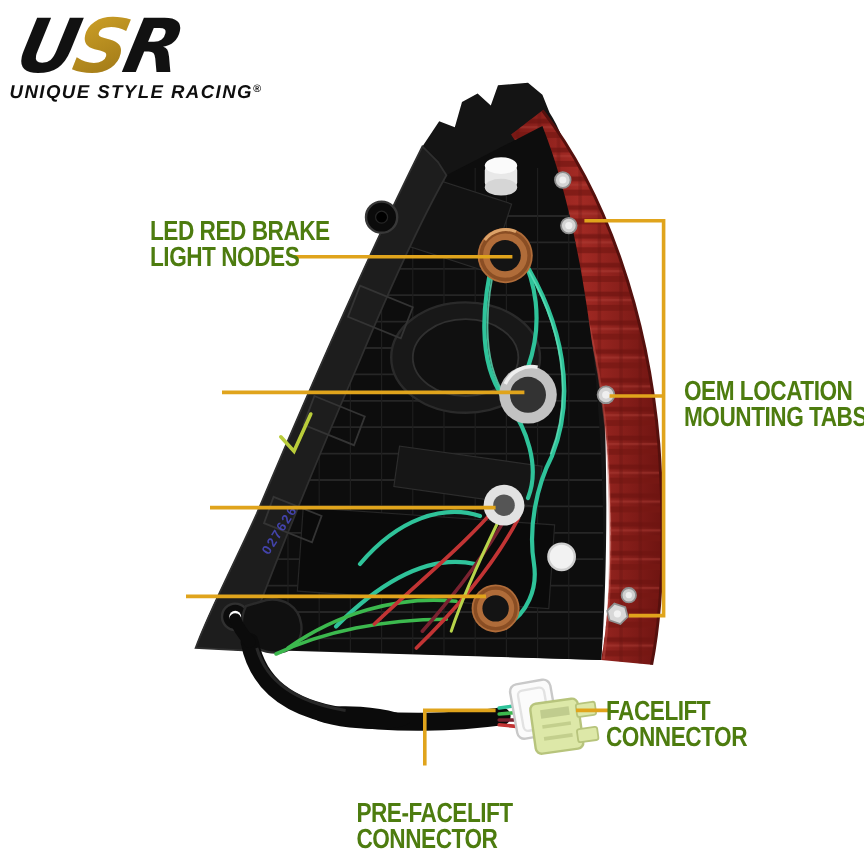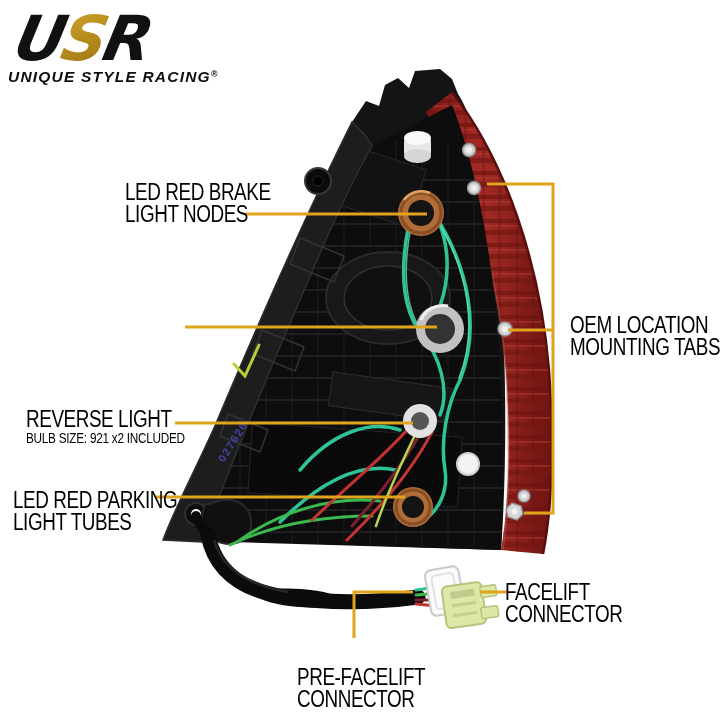--- a/index.html
+++ b/index.html
@@ -1,21 +1,21 @@
 <!DOCTYPE html>
 <html><head>
 <meta charset="utf-8">
 <style>
   html,body{margin:0;padding:0;background:#ffffff;}
   .stage{
     position:relative;width:720px;height:720px;background:#ffffff;overflow:hidden;
     font-family:"Liberation Sans",sans-serif;
   }
   .stage svg{position:absolute;left:0;top:0;}
-  .ann{position:absolute;color:#000000;font-weight:normal;white-space:nowrap;}
+  .ann{position:absolute;color:#4d7c0f;font-weight:bold;white-space:nowrap;}
   .ann .l1{font-size:23px;line-height:22px;letter-spacing:-0.5px;transform:scaleX(.82);transform-origin:0 50%;}
   .ann .l2{font-size:14px;line-height:16px;letter-spacing:-0.3px;transform:scaleX(.84);transform-origin:0 50%;}
 </style>
 </head>
 <body>
 
 <div class="stage">
 
   <svg width="720" height="720" viewBox="0 0 720 720">
     <defs>
@@ -212,29 +212,21 @@
       <tspan>UNIQUE STYLE RACING</tspan><tspan font-size="9" dy="-5">®</tspan>
     </text>
   </svg>
 
   <div class="ann" style="left:125px;top:181px">
     <div class="l1">LED RED BRAKE</div>
     <div class="l1">LIGHT NODES</div>
   </div>
 
 
-  <div class="ann" style="left:26px;top:408px">
-    <div class="l1">REVERSE LIGHT</div>
-    <div class="l2">BULB SIZE: 921 x2 INCLUDED</div>
-  </div>
-
-  <div class="ann" style="left:13px;top:489px">
-    <div class="l1">LED RED PARKING</div>
-    <div class="l1">LIGHT TUBES</div>
-  </div>
+
 
   <div class="ann" style="left:570px;top:314px">
     <div class="l1">OEM LOCATION</div>
     <div class="l1">MOUNTING TABS</div>
   </div>
 
   <div class="ann" style="left:505px;top:581px">
     <div class="l1">FACELIFT</div>
     <div class="l1">CONNECTOR</div>
   </div>

